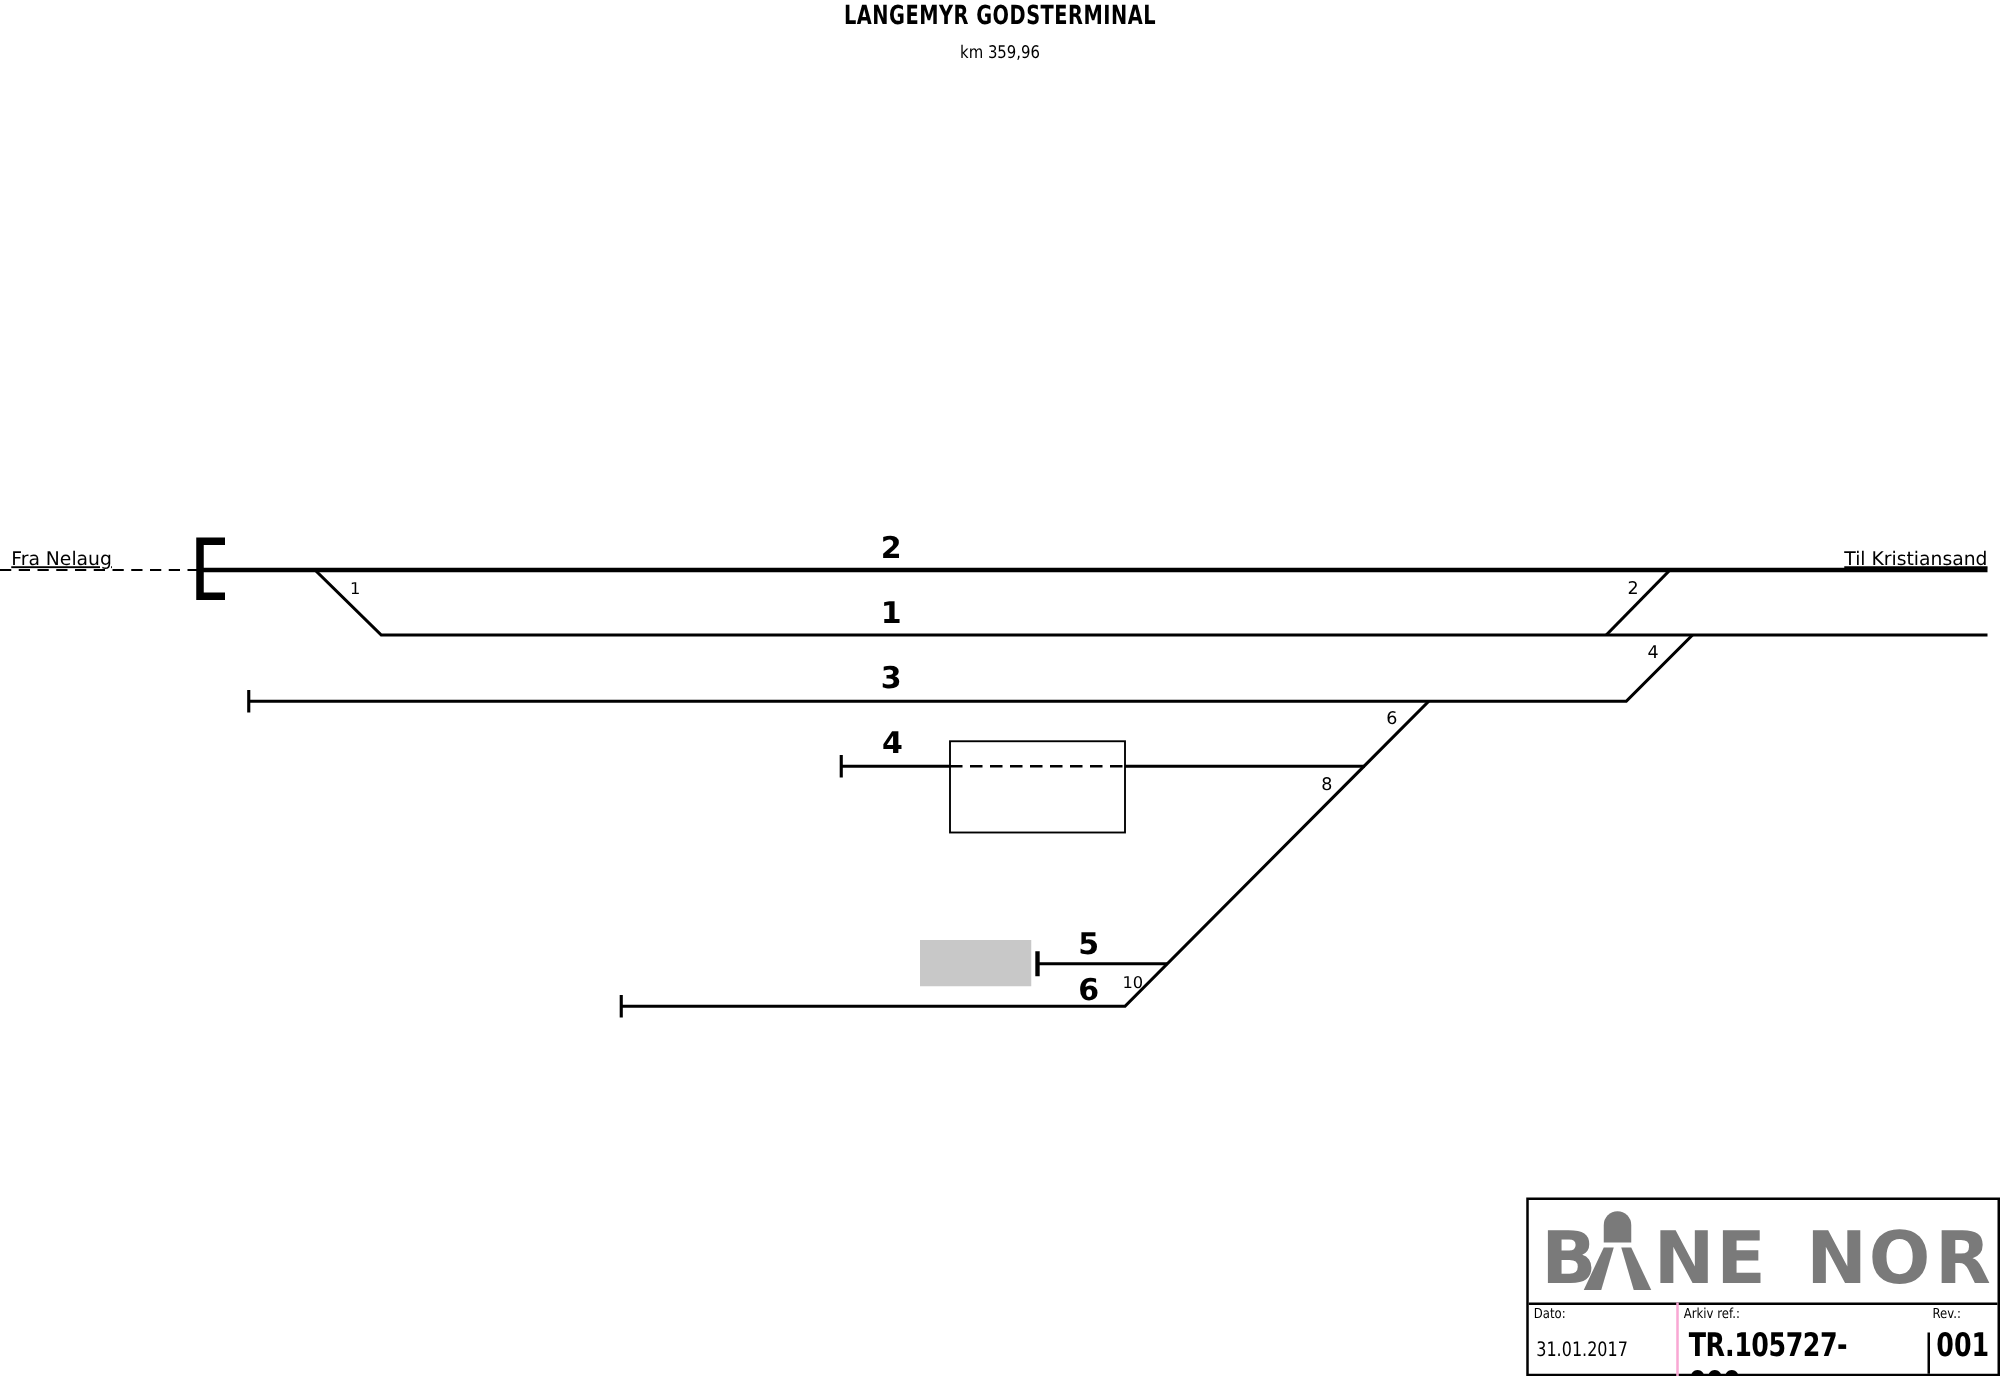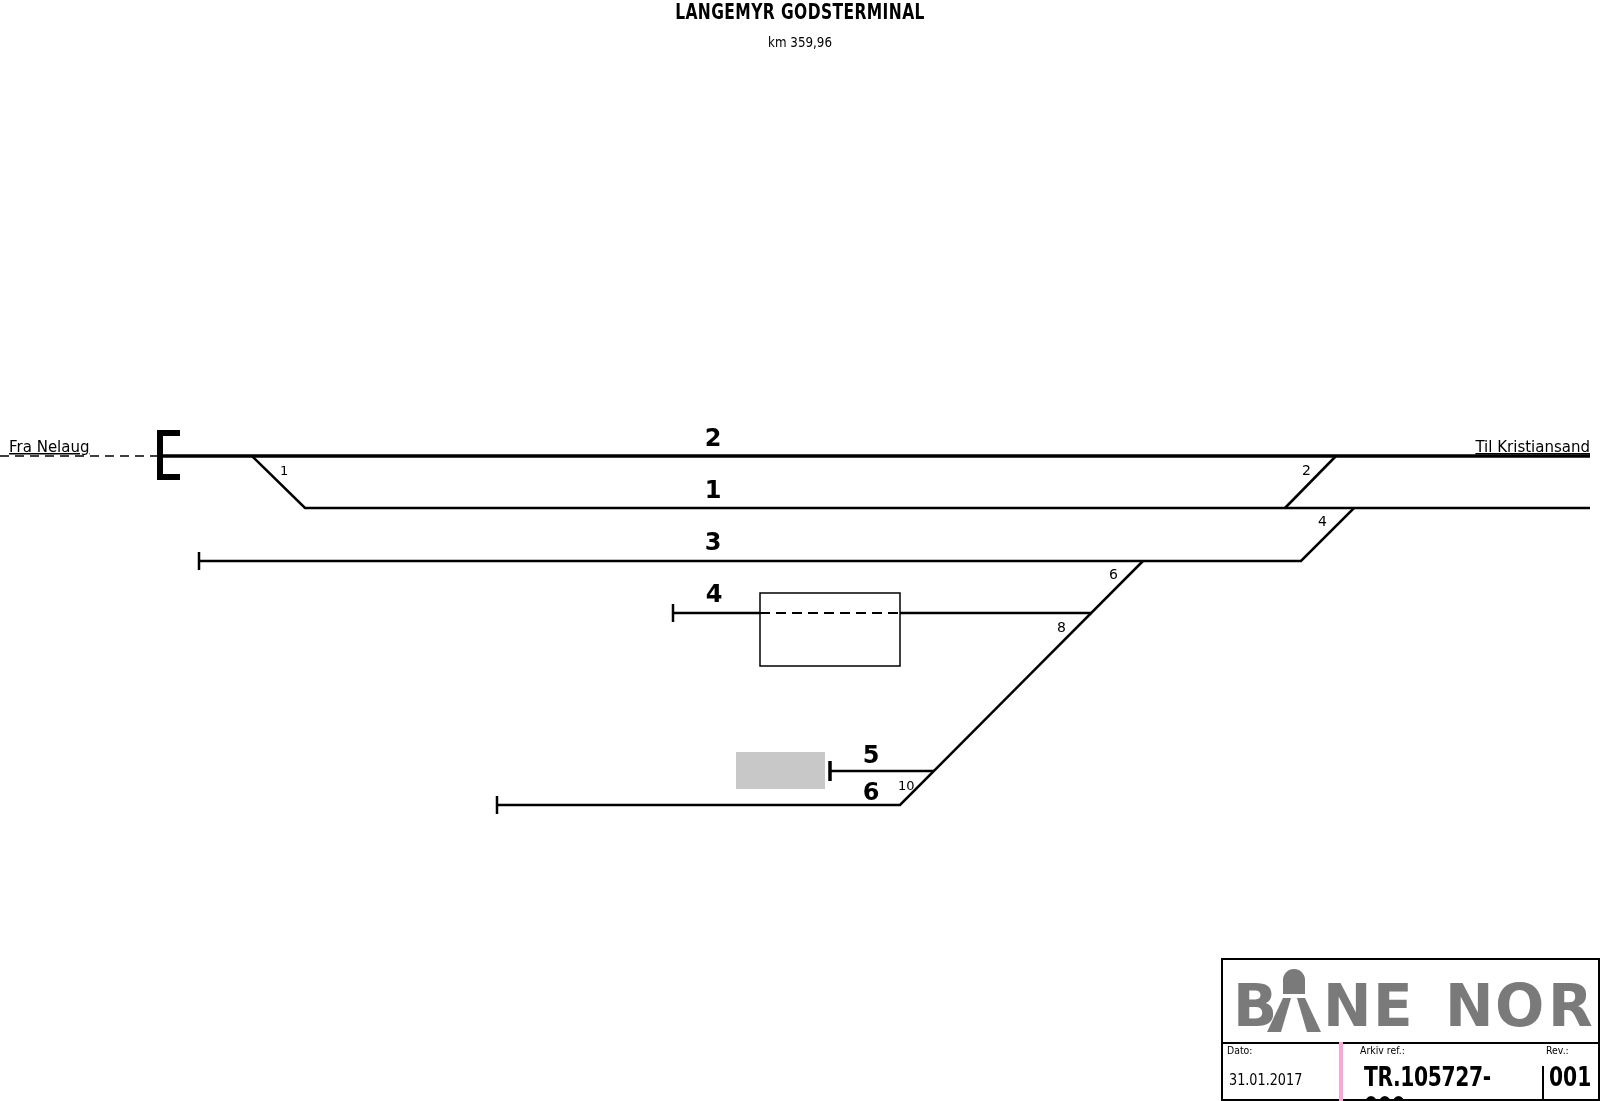--- a/index.html
+++ b/index.html
@@ -5,23 +5,23 @@
   html, body { margin:0; padding:0; background:#ffffff; }
   body { width:1600px; height:1101px; position:relative; overflow:hidden; font-family:"DejaVu Sans", sans-serif; color:#000; }
   .title { position:absolute; left:0; width:1600px; top:0; text-align:center; font-family:"DejaVu Sans Condensed","DejaVu Sans", sans-serif; font-weight:bold; font-size:21px; letter-spacing:0.5px; transform:scaleX(0.82); transform-origin:center; }
   .subtitle { position:absolute; left:0; width:1600px; top:34px; text-align:center; font-size:14px; transform:scaleX(0.85); }
   svg.diagram { position:absolute; left:0; top:0; }
   .lbl { font-family:"DejaVu Sans", sans-serif; }
   .tb { position:absolute; left:1221px; top:958px; width:379px; height:143px; border:2px solid #000; box-sizing:border-box; background:#fff; }
   .tb-logo { position:absolute; left:0; top:0; width:100%; height:82px; border-bottom:2px solid #000; }
   .tb-cell { position:absolute; top:82px; height:59px; box-sizing:border-box; }
   .tb-cell .cap { position:absolute; left:4px; top:2px; font-size:11px; transform:scaleX(0.85); transform-origin:left; }
-  .tb-date { left:0; width:120px; border-right:4px solid #f9a8d4; }
+  .tb-date { left:0; width:120px; border-right:2px solid #f9a8d4; }
   .tb-date .val { position:absolute; left:6px; top:28px; font-size:16px; transform:scaleX(0.8); transform-origin:left; }
-  .tb-ref { left:133px; width:199px; }
+  .tb-ref { left:120px; width:199px; }
   .tb-ref .val { position:absolute; left:8px; top:20px; font-size:26px; font-weight:bold; transform:scaleX(0.78); transform-origin:left; letter-spacing:-0.5px; }
   .tb-rev { left:319px; width:60px; }
   .tb-rev .sep { position:absolute; left:0; top:24px; width:2px; height:33px; background:#000; }
   .tb-rev .val { position:absolute; left:7px; top:20px; font-size:26px; font-weight:bold; transform:scaleX(0.78); transform-origin:left; }
 </style>
 </head>
 <body>
 
 <div class="title">LANGEMYR GODSTERMINAL</div>
 <div class="subtitle">km 359,96</div>

